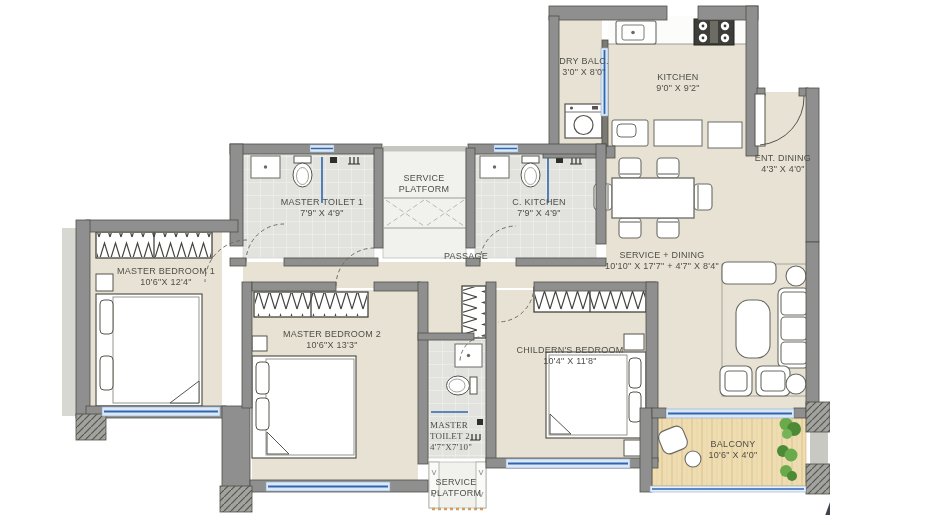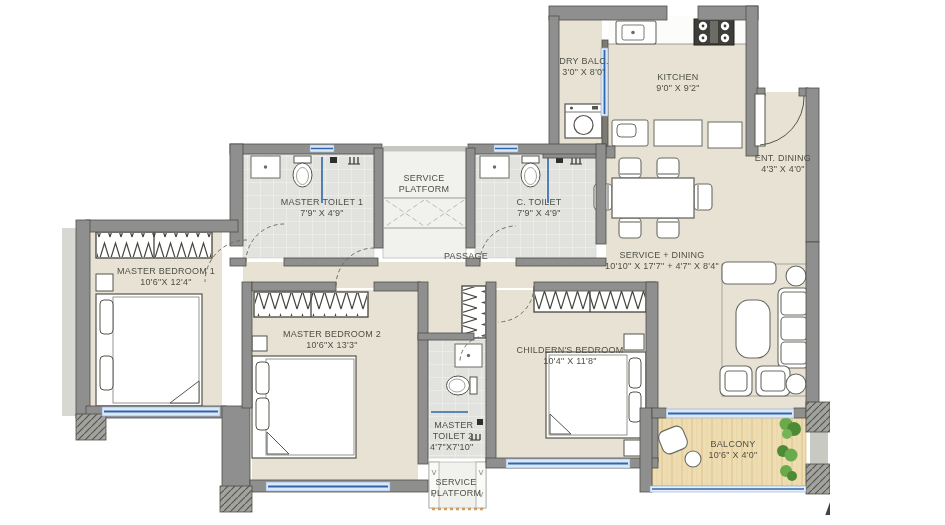--- a/index.html
+++ b/index.html
@@ -2,21 +2,21 @@
 <html><head>
 <meta charset="utf-8">
 <style>
   html,body{margin:0;padding:0;background:#ffffff;}
   .stage{position:relative;width:830px;height:525px;background:#ffffff;overflow:hidden;
          font-family:"Liberation Sans",sans-serif;}
   .stage svg{position:absolute;left:0;top:0;}
   .lbl{position:absolute;transform:translate(-50%,-50%);text-align:center;
        font-size:9px;line-height:1.22;letter-spacing:.25px;color:#4f4f47;white-space:nowrap;}
   .lbl .ln{display:block;}
-  .lbl.left{transform:translate(0,-50%);text-align:right;}
+  .lbl.left{transform:translate(0,-50%);text-align:left;font-family:Liberation Serif, serif;}
   .area-lbl{position:absolute;transform:translate(-50%,-50%);font-size:32px;font-weight:600;
             color:#3d444b;letter-spacing:.5px;}
 </style>
 </head>
 <body>
 
 <div class="stage">
 <svg viewBox="0 0 945 525" width="945" height="525">
   <defs>
     <pattern id="tile" width="13" height="13" patternUnits="userSpaceOnUse">
@@ -351,21 +351,21 @@
 </div>
 <div class="lbl" style="left:322px;top:208px">
   <span class="ln">MASTER TOILET 1</span>
   <span class="ln">7'9" X 4'9"</span>
 </div>
 <div class="lbl" style="left:424px;top:184px">
   <span class="ln">SERVICE</span>
   <span class="ln">PLATFORM</span>
 </div>
 <div class="lbl" style="left:539px;top:208px">
-  <span class="ln">C. TOILET</span>
+  <span class="ln">C. KITCHEN</span>
   <span class="ln">7'9" X 4'9"</span>
 </div>
 <div class="lbl" style="left:466px;top:256px">
   <span class="ln">PASSAGE</span>
 </div>
 <div class="lbl" style="left:662px;top:261px">
   <span class="ln">SERVICE + DINING</span>
   <span class="ln">10'10" X 17'7" + 4'7" X 8'4"</span>
 </div>
 <div class="lbl" style="left:166px;top:277px">

